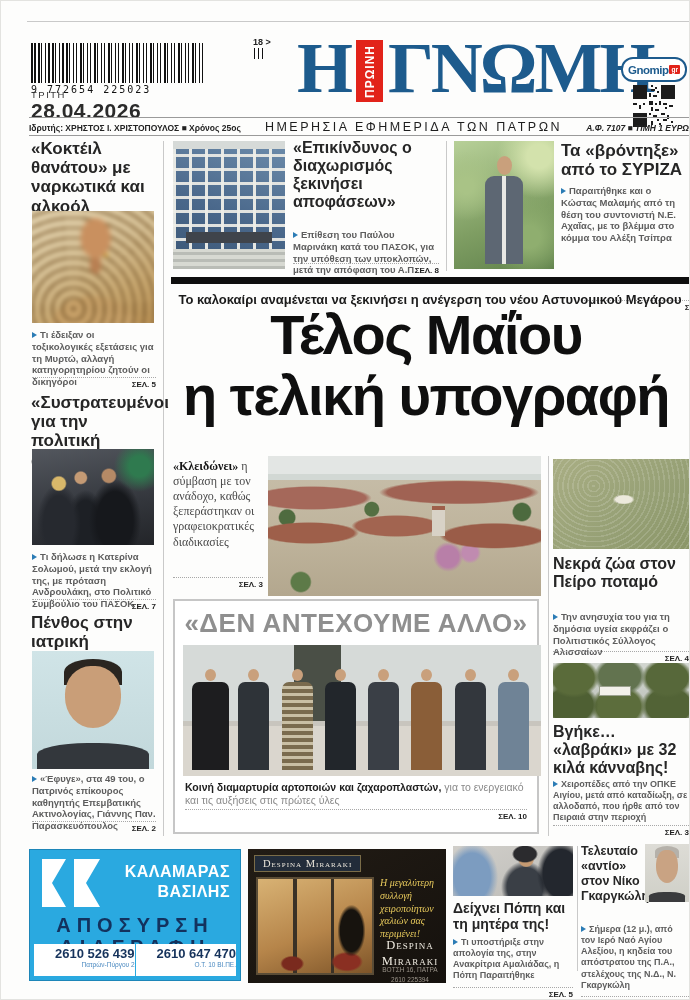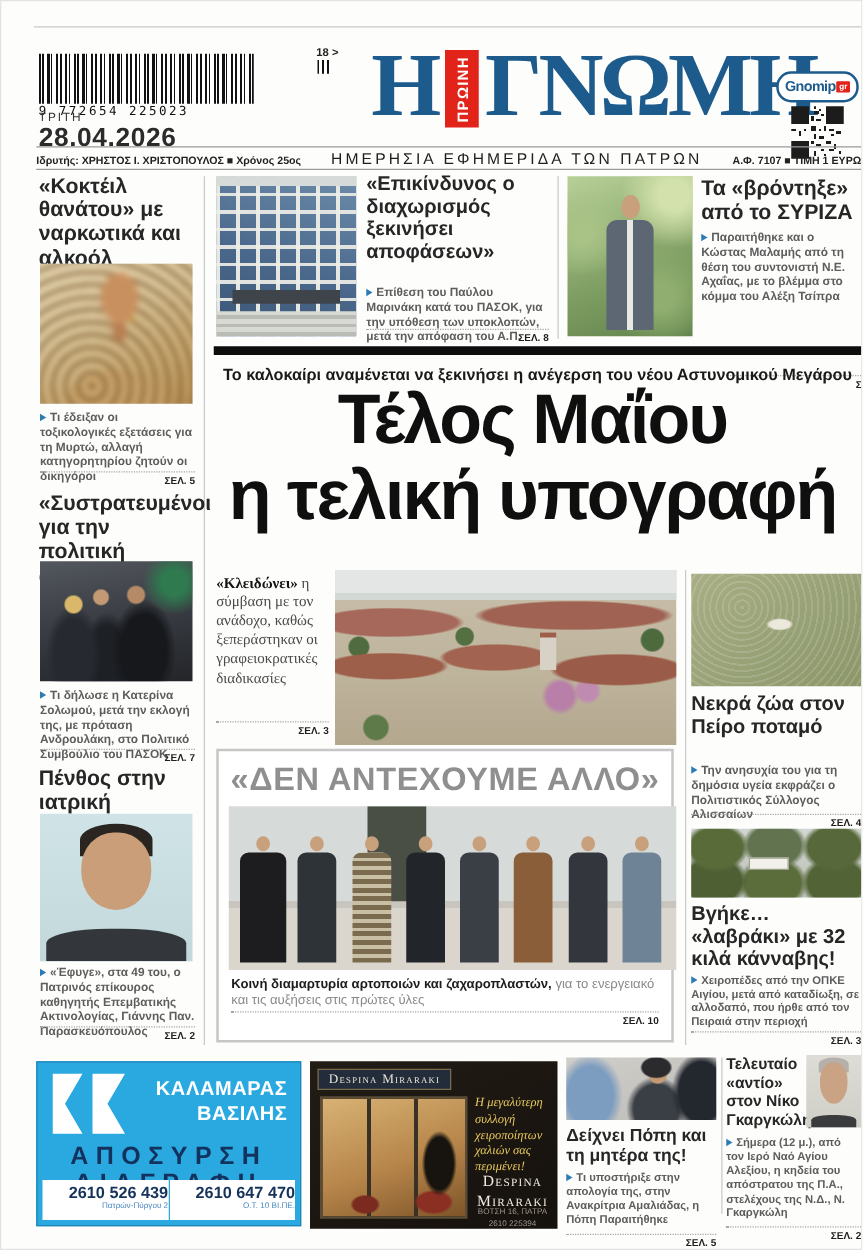--- a/index.html
+++ b/index.html
@@ -21,21 +21,21 @@
   .red-block span{writing-mode:vertical-rl;transform:rotate(180deg);color:#fff;font-weight:bold;font-size:12px;letter-spacing:1px;}
   .gnomip{position:absolute;left:620px;top:56px;width:62px;height:21px;border:2px solid #1d5b8d;border-radius:12px;
           display:flex;align-items:center;justify-content:center;background:#fff;}
   .gnomip .gtxt{color:#1d5b8d;font-weight:bold;font-size:11.5px;letter-spacing:-0.5px;}
   .gnomip .gtld{background:#e2231a;color:#fff;font-size:6.5px;font-weight:bold;padding:1px 2px;margin-left:1px;border-radius:1px;}
   .qr{position:absolute;left:632px;top:84px;width:42px;height:42px;}
   .mh-rule-a{position:absolute;left:28px;top:116px;width:660px;border-top:1px solid #9a9a9a;}
   .founder-row{position:absolute;left:28px;top:119px;width:660px;display:flex;align-items:baseline;}
   .founder{font-size:8.5px;font-weight:bold;color:#222;white-space:nowrap;}
   .tagline{flex:1;text-align:center;font-size:12.5px;letter-spacing:2.5px;color:#1e1e1e;white-space:nowrap;}
-  .issue-info{font-size:8.5px;font-weight:bold;color:#222;white-space:nowrap;}
+  .issue-info{font-size:8.5px;font-weight:bold;color:#222;white-space:nowrap;font-style:italic;}
   .mh-rule-b{position:absolute;left:28px;top:134px;width:660px;border-top:1px solid #9a9a9a;}
   
   .atitle{font-weight:bold;color:#262626;line-height:1.13;font-family:"Liberation Sans",sans-serif;}
   .sum{font-size:9.5px;color:#5d5d5d;line-height:1.24;font-weight:bold;}
   .arr{display:inline-block;width:0;height:0;border-left:5px solid #2b7cb5;border-top:3.5px solid transparent;border-bottom:3.5px solid transparent;margin-right:3px;}
   .pagerow{border-top:1px dotted #a8a8a8;text-align:right;padding-top:2px;font-size:8px;font-weight:bold;color:#1e1e1e;}
   .vline{position:absolute;border-left:1px solid #c9c9c9;}
   .ph{position:absolute;overflow:hidden;background:#ddd;}
   
   .ph-myrto .blur{position:absolute;inset:-4px;filter:blur(2.5px);
@@ -429,19 +429,19 @@
 
   <div class="b-art2">
     <div class="gar-top">
       <div class="gar-title">Τελευταίο «αντίο» στον Νίκο Γκαργκώλη</div>
       <div class="ph ph-gar" style="position:relative;width:44px;height:58px;margin-left:4px;flex:none;">
         <div class="hair"></div>
           <div class="face"></div>
           <div class="body"></div>
       </div>
     </div>
-    <div class="sum" style="margin-top:5px;font-size:9px;">
+    <div class="sum" style="margin-top:20px;font-size:9px;">
       <span class="arr"></span><span>Σήμερα (12 μ.), από τον Ιερό Ναό Αγίου Αλεξίου, η κηδεία του απόστρατου της Π.Α., στελέχους της Ν.Δ., Ν. Γκαργκώλη</span>
     </div>
     <div class="pagerow" style="margin-top:5px;">ΣΕΛ. 2</div>
   </div>
 
 </div>
 
 </body></html>

